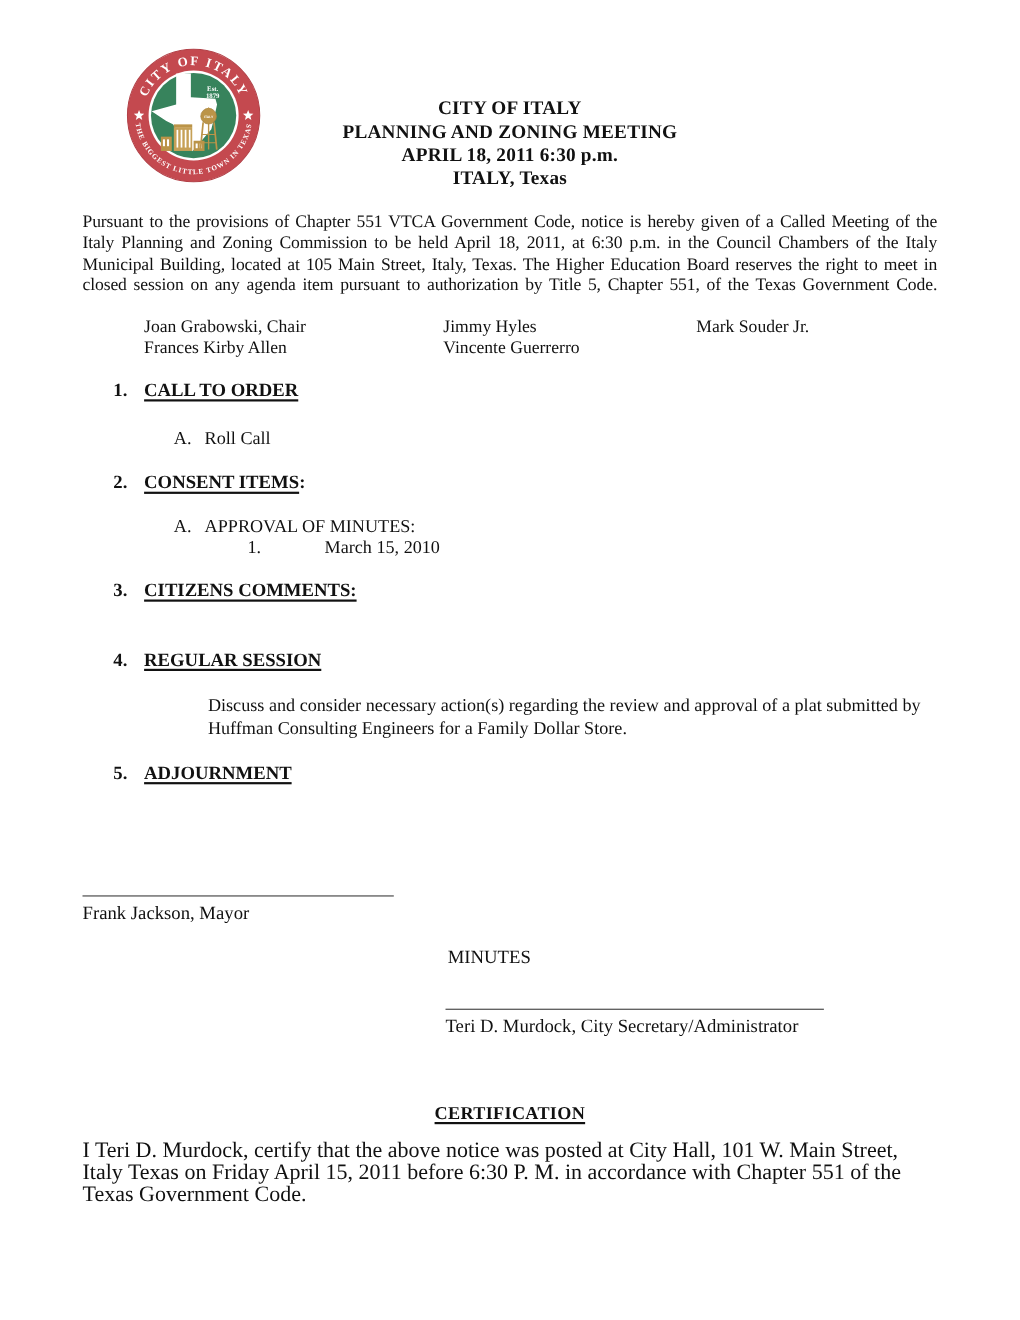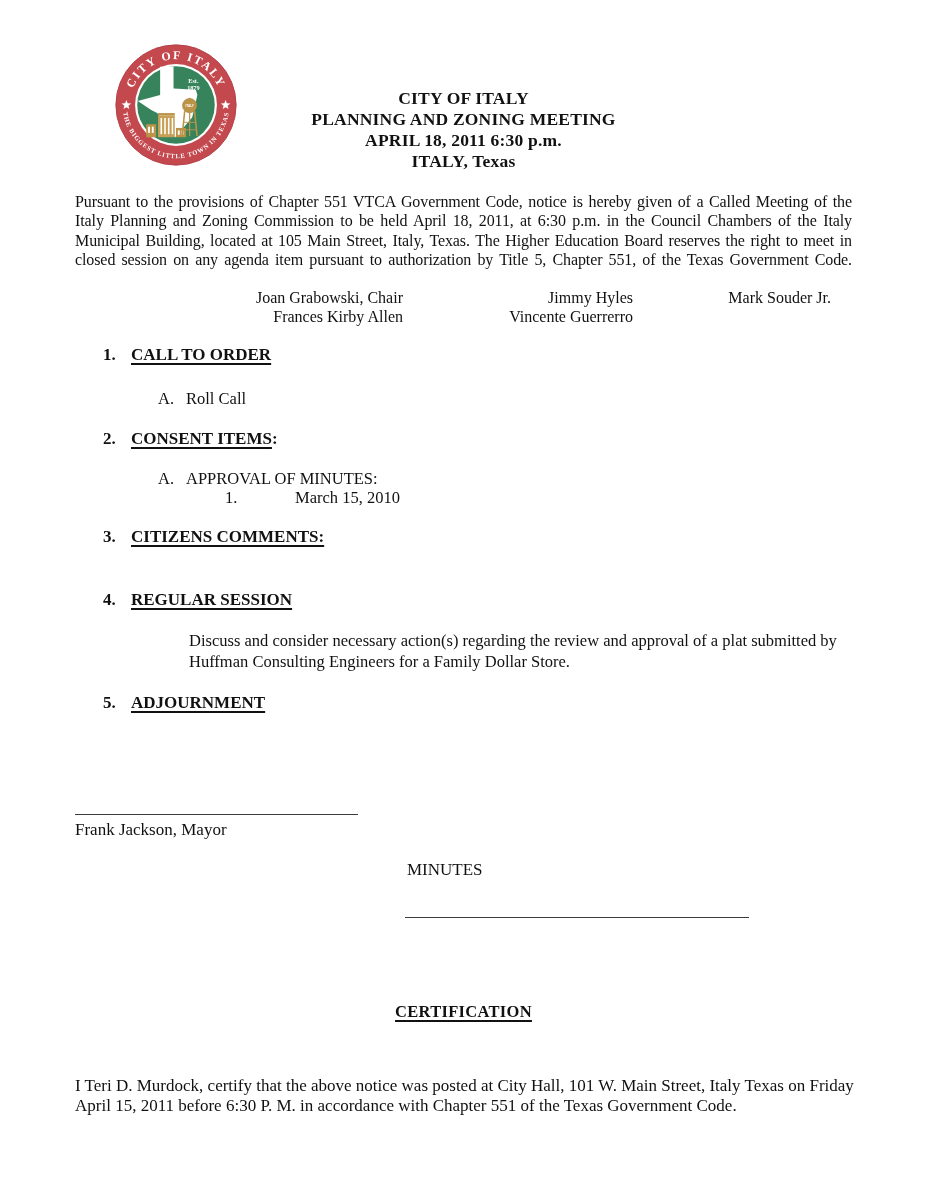--- a/index.html
+++ b/index.html
@@ -25,21 +25,21 @@
     position:absolute; left:75px; top:192px; width:777px;
     font-size:16px; line-height:19.4px;
     text-align:justify; text-align-last:justify; text-justify:inter-word;
     letter-spacing:-0.1px;
   }
 
   
   .roster {
     position:absolute; left:131px; top:289px; width:700px;
     display:grid; grid-template-columns:272px 230px auto;
-    font-size:16px; line-height:18.5px;text-align:right;
+    font-size:16px; line-height:18.5px;
   }
 
   
   .agenda-head { position:absolute; left:103px; font-size:17px; font-weight:bold; white-space:nowrap; }
   .agenda-head .num { display:inline-block; width:28px; }
   .u { text-decoration:underline; text-decoration-thickness:1.5px; text-underline-offset:3px; }
   .sub-row { position:absolute; left:158px; font-size:16.5px; white-space:nowrap; }
   .sub-row .snum { display:inline-block; width:28px; }
   .minutes-row { position:absolute; left:225px; font-size:16.5px; white-space:nowrap; }
   .minutes-row .mnum { display:inline-block; width:70px; }
@@ -54,21 +54,21 @@
   .sig-mayor-name { position:absolute; left:75px; top:820px; font-size:17px; }
   .attest { position:absolute; left:407px; top:860px; font-size:17px; }
   .sig-sec-line { left:405px; top:917px; width:344px; }
   .sig-sec-name { position:absolute; left:405px; top:923px; font-size:17px; }
 
   
   .cert-heading {
     position:absolute; top:1002px; left:0; width:100%; text-align:center;
     font-size:16.5px; letter-spacing:0.3px;font-weight:bold;
   }
-  .cert-body { position:absolute; left:75px; top:1036px; width:781px; font-size:17px; line-height:20px;margin-top:40px; }
+  .cert-body { position:absolute; left:75px; top:1036px; width:781px; font-size:20px; line-height:20px; }
   .accessibility { position:absolute; left:75px; top:1084px; width:781px; font-size:16px; line-height:20px; }
 </style>
 </head>
 <body>
 
 <div class="page">
 
   <svg class="seal" viewBox="0 0 200 200" aria-hidden="true">
     <defs>
       <path id="arcTop" d="M 26 100 A 74 74 0 0 1 174 100" fill="none"></path>
@@ -173,17 +173,18 @@
   <div class="agenda-head" style="top:693px">
     <span class="num">5.</span><span class="u">ADJOURNMENT</span>
   </div>
 
   <div class="sig-line sig-mayor-line"></div>
   <div class="sig-mayor-name">Frank Jackson, Mayor</div>
 
   <div class="attest">MINUTES</div>
 
   <div class="sig-line sig-sec-line"></div>
+  <div class="sig-sec-name">Teri D. Murdock, City Secretary/Administrator</div>
 
   <div class="cert-heading"><span class="u">CERTIFICATION</span></div>
   <p class="cert-body">I Teri D. Murdock, certify that the above notice was posted at City Hall, 101 W. Main Street, Italy Texas on Friday April 15, 2011 before 6:30 P. M. in accordance with Chapter 551 of the Texas Government Code.</p>
 
 </div>
 
 </body></html>

